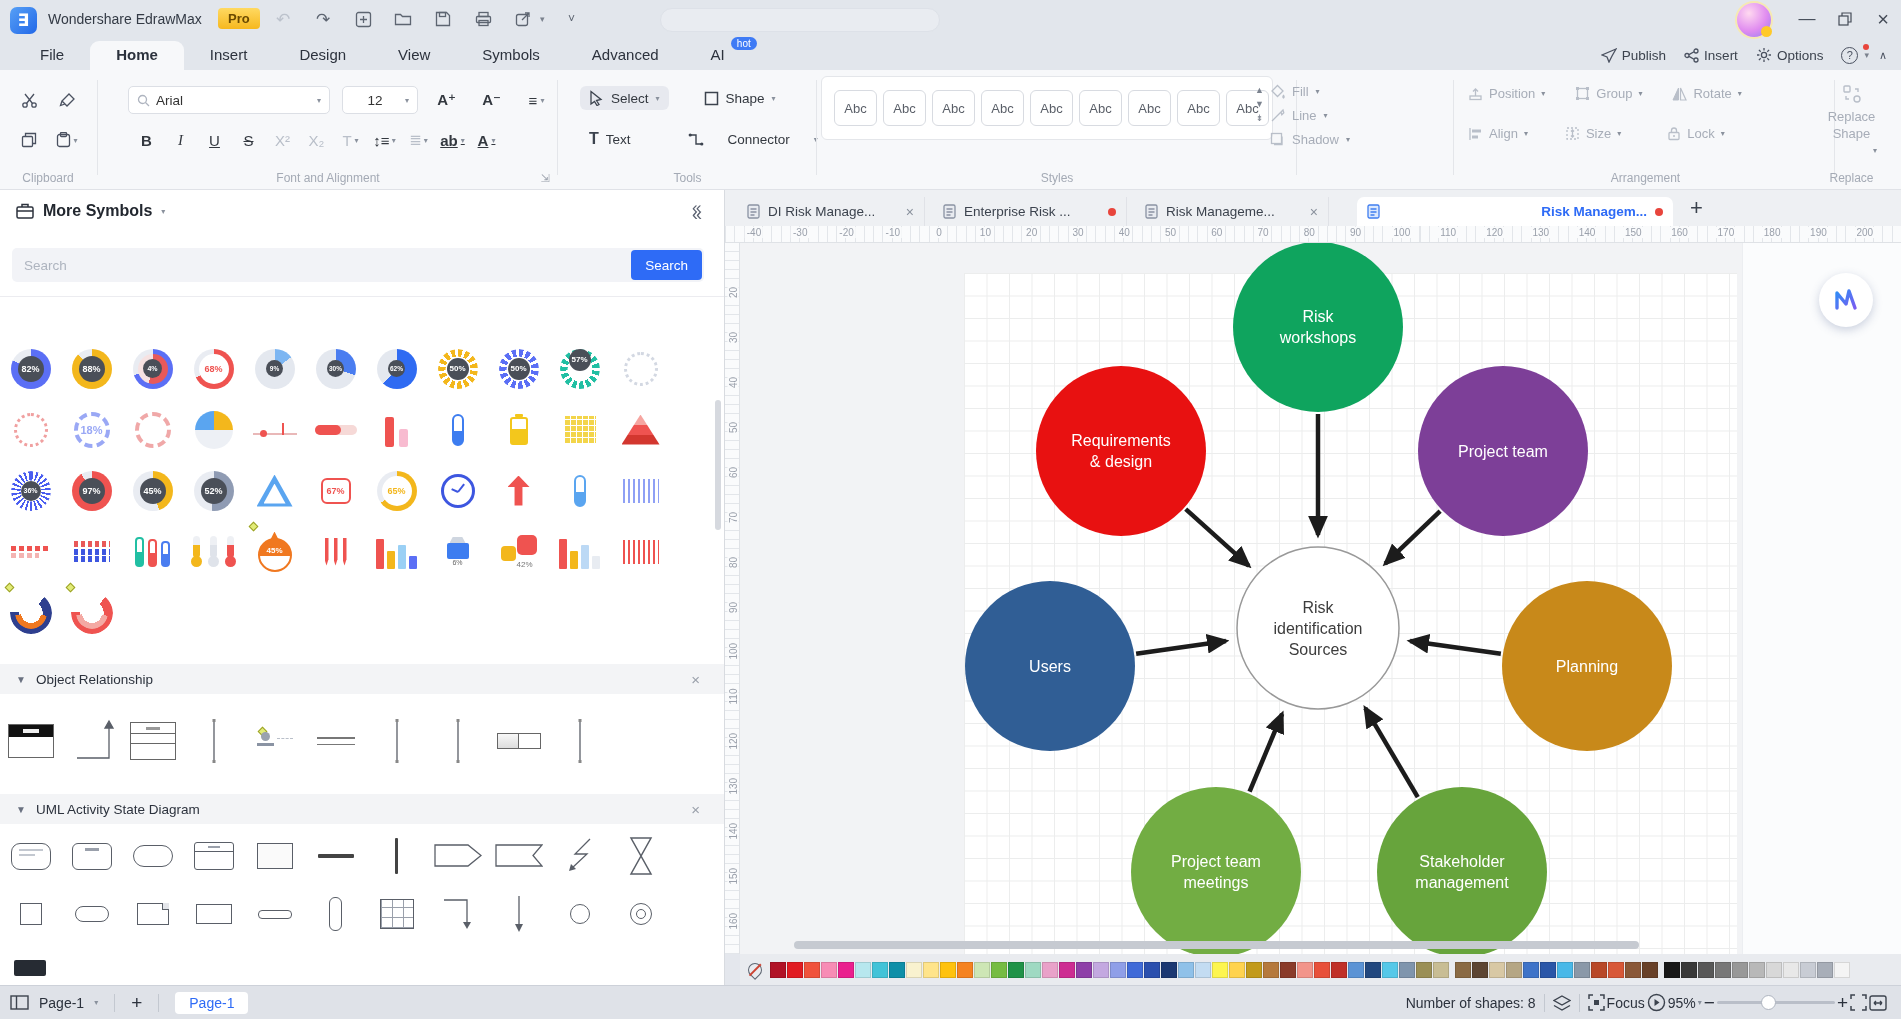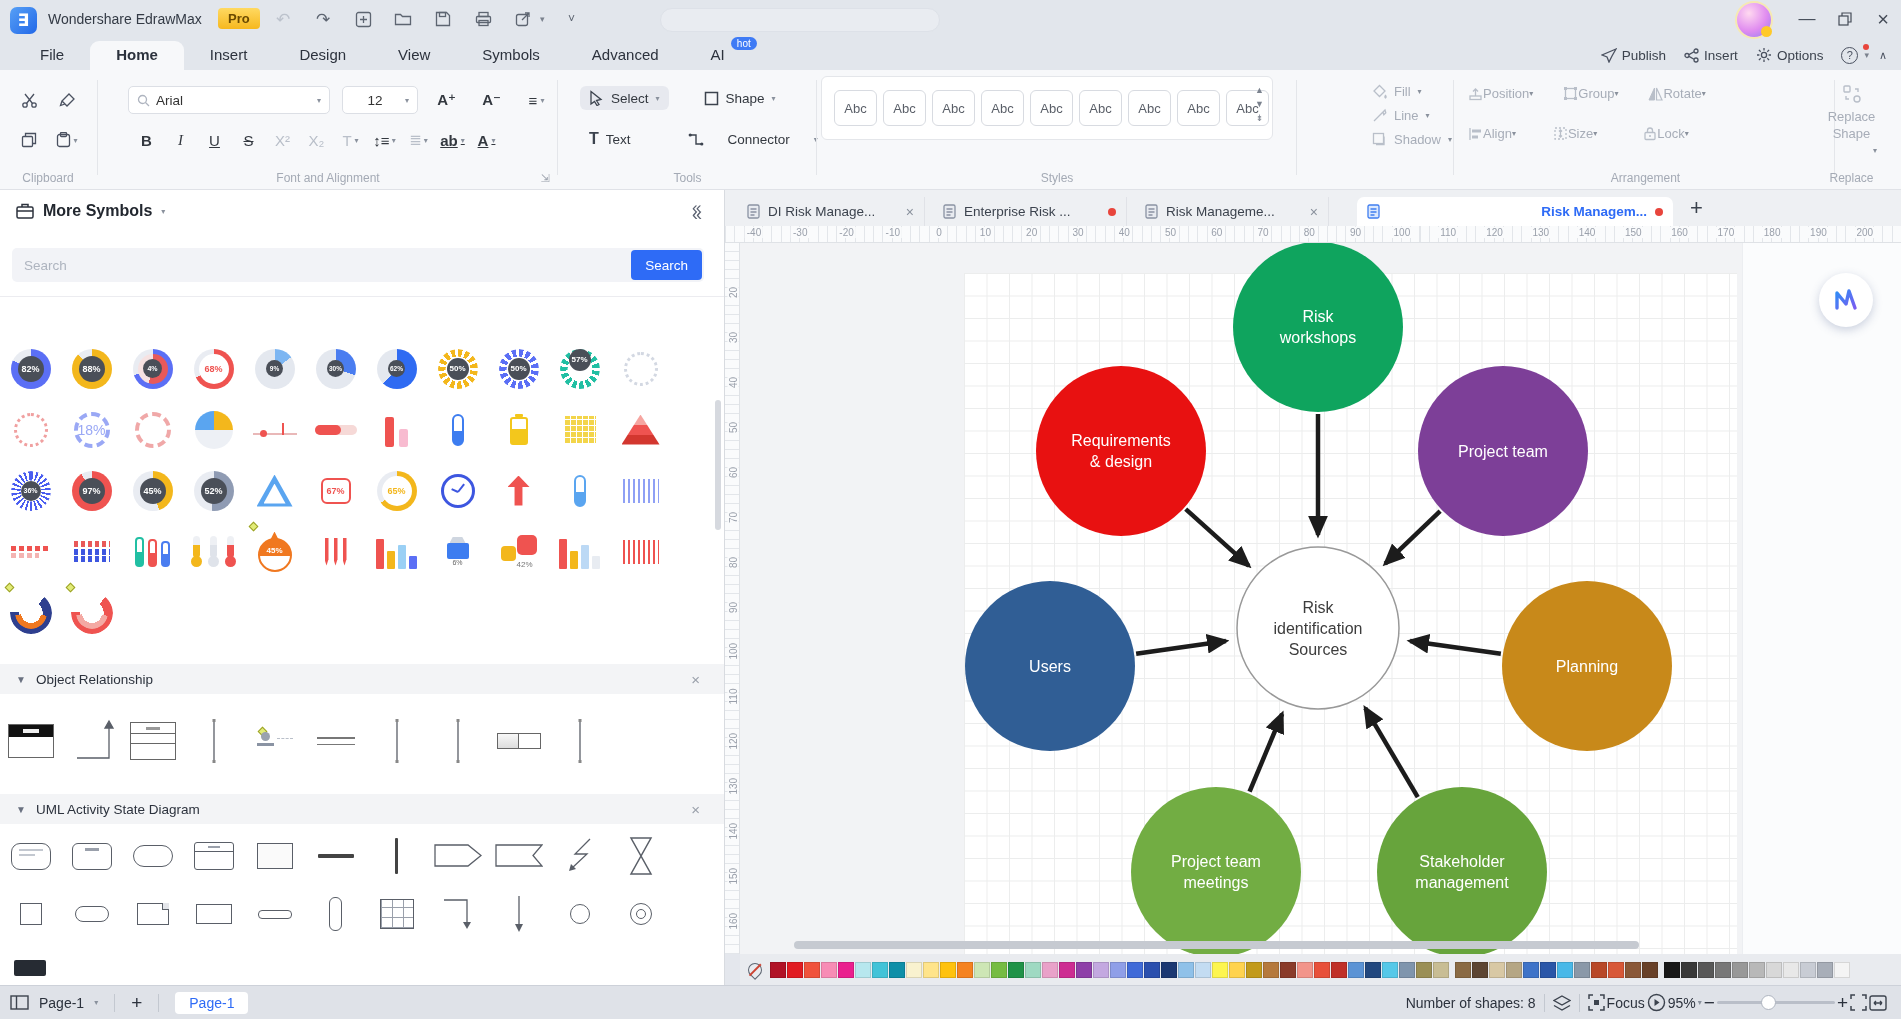--- a/index.html
+++ b/index.html
@@ -50,21 +50,21 @@
   .fmt-btn { width:33px; height:28px; display:flex; align-items:center; justify-content:center; font-size:15px; color:#33383f; }
   .fmt-btn.dis { color:#b9bfc9; }
   .tool-item { display:flex; align-items:center; gap:7px; font-size:13.5px; color:#33383f; padding:4px 9px; border-radius:6px; }
   .tool-item.sel { background:#e7e9ef; }
   .tool-item svg { stroke:#3c434e; }
   .styles-box { position:absolute; left:0; top:6px; width:452px; height:64px; background:#fff; border:1px solid #e4e6ea; border-radius:6px; display:flex; align-items:center; padding-left:12px; gap:6px; }
   .chip { width:43px; height:36px; border:1px solid #d8dbe1; border-radius:6px; display:flex; align-items:center; justify-content:center; font-size:13px; color:#5a5f68; background:#fff; }
   .styles-arrows { position:absolute; right:8px; top:8px; display:flex; flex-direction:column; gap:4px; align-items:center; font-size:9px; color:#7b828e; }
   .fls-row { display:flex; align-items:center; gap:7px; font-size:13px; color:#a7adb8; margin-bottom:9px; }
   .fls-row svg { stroke:#b9bfc9; }
-  .arr-cell { display:flex; align-items:center; gap:0; font-size:13px; color:#a7adb8; }
+  .arr-cell { display:flex; align-items:center; gap:6px; font-size:13px; color:#a7adb8; }
   .arr-cell svg { stroke:#b9bfc9; }
   .expand-ic { position:absolute; right:6px; bottom:4px; font-size:11px; color:#9aa0ab; }
 
   
   .panel { position:absolute; left:0; top:190px; width:725px; height:795px; background:#fff; border-right:1px solid #d8dbe0; }
   .panel-header { position:absolute; left:16px; top:12px; display:flex; align-items:center; gap:9px; }
   .panel-title { font-size:16px; font-weight:bold; color:#22272f; }
   .collapse-btn { position:absolute; right:22px; top:14px; font-size:18px; color:#5a6170; }
   .search-row { position:absolute; left:12px; top:58px; width:692px; height:34px; }
   .search-input { width:100%; height:100%; background:#f2f3f7; border:none; border-radius:5px; font-size:13.5px; padding:0 72px 0 12px; color:#333; outline:none; }
@@ -362,21 +362,21 @@
         <div class="styles-arrows">
           <span>▲</span>
           <span>▼</span>
           <span>⇟</span>
         </div>
       </div>
       <div class="glabel">Styles</div>
     </div>
     <div class="rdiv" style="left:1296px;"></div>
 
-    <div style="position:absolute;left:1372px;top:14px;width:150px;height:100%;">
+    <div style="position:absolute;left:1270px;top:14px;width:150px;height:100%;">
       <div class="fls-row">
         <svg width="15" height="15" viewBox="0 0 15 15" fill="none" stroke-width="1.3">
             <path d="M7.5 1.5L13 7l-5.5 5.5L2 7z"></path>
             <path d="M13.5 11.5q1.2 1.6 0 2.4q-1.2-.8 0-2.4z"></path>
           </svg>
         <span>Fill</span>
           <span class="caret">▾</span>
       </div>
       <div class="fls-row">
         <svg width="15" height="15" viewBox="0 0 15 15" fill="none" stroke-width="1.3">
@@ -553,21 +553,21 @@
           </div>
         </div>
         <div class="sym-cell">
           <div style="width: 34px; height: 34px; border: 3px dotted rgb(211, 216, 226); border-radius: 50%;"></div>
         </div>
         <div class="sym-cell">
           <div style="width: 34px; height: 34px; border: 3px dotted rgb(240, 160, 160); border-radius: 50%;"></div>
         </div>
         <div class="sym-cell">
           <div style="width: 36px; height: 36px; border: 4px dashed rgb(154, 168, 245); border-radius: 50%; display: flex; align-items: center; justify-content: center;">
-            <span style="font-size: 14px; font-weight: normal; color: rgb(154, 168, 245);">18%</span>
+            <span style="font-size: 11px; font-weight: bold; color: rgb(154, 168, 245);">18%</span>
           </div>
         </div>
         <div class="sym-cell">
           <div style="width: 36px; height: 36px; border: 4px dashed rgb(240, 168, 168); border-radius: 50%; display: flex; align-items: center; justify-content: center;"></div>
         </div>
         <div class="sym-cell">
           <div style="width: 38px; height: 38px; border-radius: 50%; background: conic-gradient(from 270deg, rgb(90, 165, 240) 0deg, rgb(90, 165, 240) 25%, rgb(243, 183, 28) 25%, rgb(243, 183, 28) 50%, rgb(237, 240, 245) 50%);"></div>
         </div>
         <div class="sym-cell">
           <div style="position: relative; width: 44px; height: 30px;">

